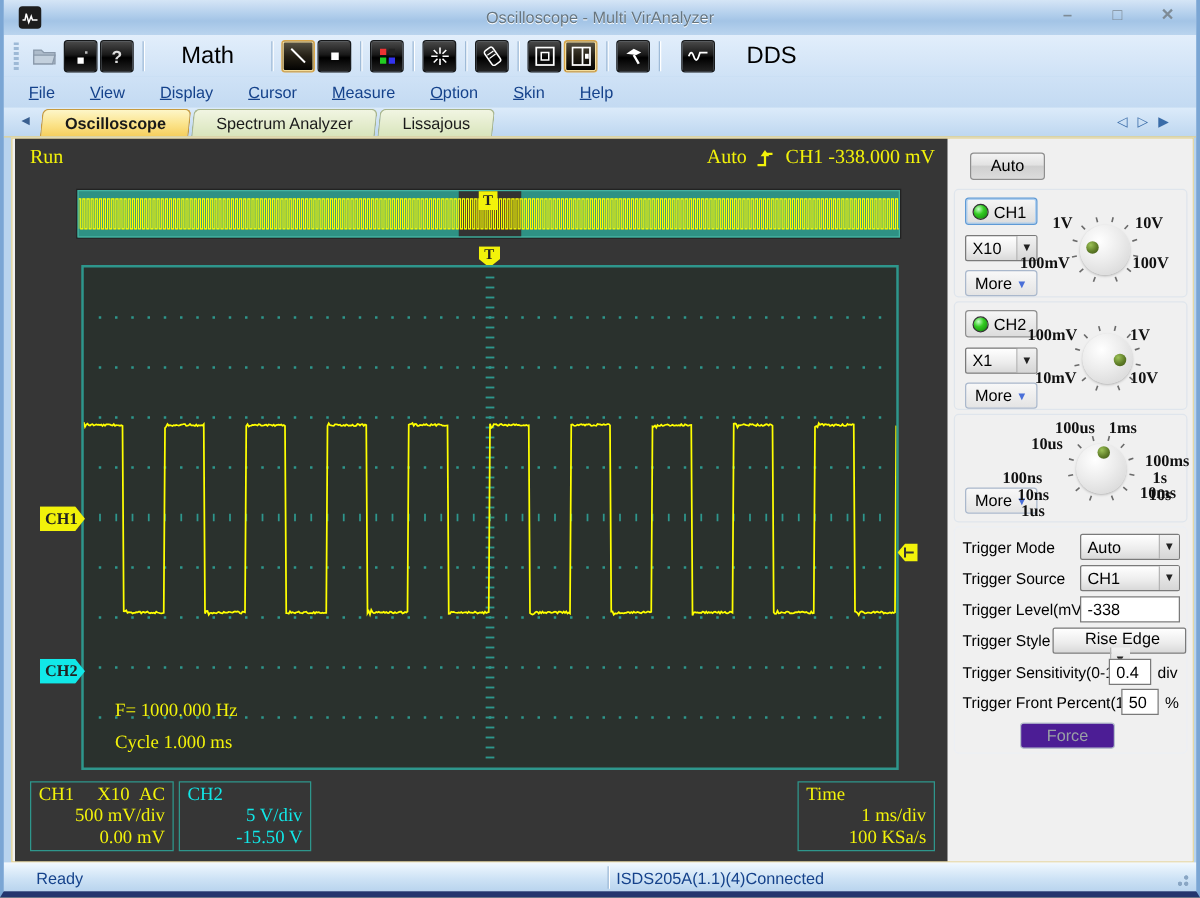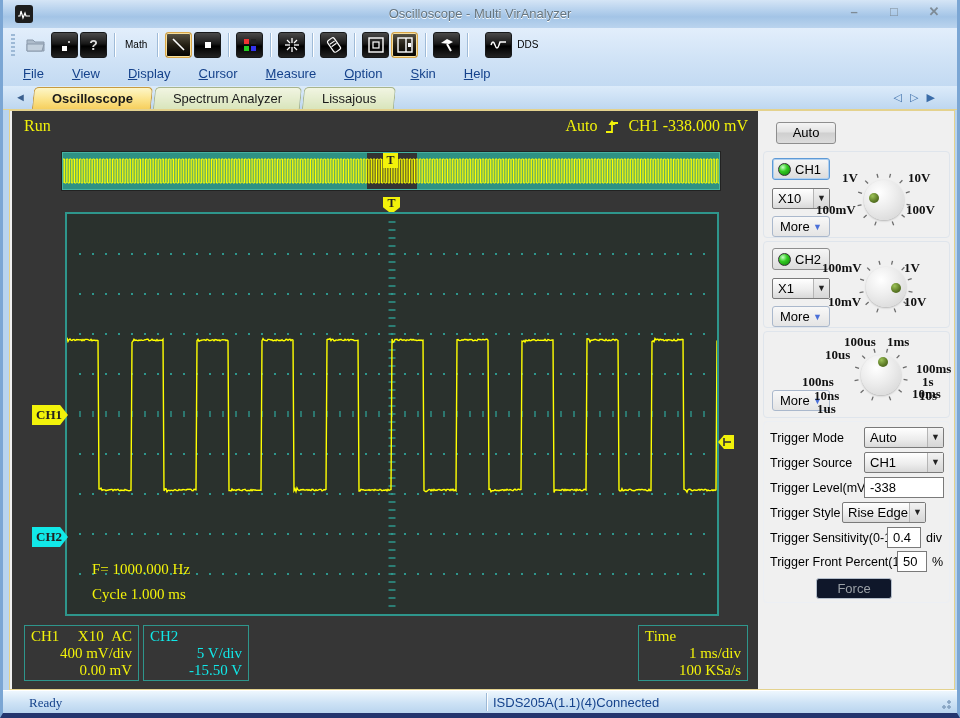--- a/index.html
+++ b/index.html
@@ -25,21 +25,21 @@
   .toolbar { position:absolute; left:0; top:28px; width:100%; height:33px;
     background:linear-gradient(#e2eefb,#cfe2f6); display:flex; align-items:center; padding-left:8px; }
   .grip { width:4px; height:22px; margin-right:6px;
     background:repeating-linear-gradient(#9db9d6 0 2px, transparent 2px 4px); }
   .tbtn { width:27px; height:26px; margin:0 1px; border-radius:3px; border:1px solid #17191b;
     background:linear-gradient(#4a4a4a,#181818 45%,#000 55%,#222);
     display:flex; align-items:center; justify-content:center; position:relative; }
   .tbtn.sel { border:1px solid #d9a648; box-shadow:0 0 0 1px #f5de9c inset; background:linear-gradient(#5a5648,#241f14 50%,#000); }
   .tbtn.light { background:none; border:none; }
   .tsep { width:1px; height:24px; background:#9fbbd8; margin:0 6px; box-shadow:1px 0 0 #fff; }
-  .ttext { font-size:10px; color:#000; margin:0 4px;text-align:right; }
+  .ttext { font-size:19px; color:#000; margin:0 24px;text-align:right; }
   .dds-group { display:flex; align-items:center; margin-left:10px; }
   
   .menubar { position:absolute; left:0; top:61px; width:100%; height:25px;
     background:linear-gradient(#cfe2f6,#c3daf2); display:flex; align-items:center; padding-left:20px; }
   .menu-item { font-size:13px; color:#15428b; margin-right:28px; cursor:default; }
   
   .tabstrip { position:absolute; left:0; top:86px; width:100%; height:24px;
     background:linear-gradient(#dcebfa,#bed7f0); border-bottom:1px solid #e4d28e; }
   .tab-nav-left { position:absolute; left:12px; top:5px; color:#3a5f8f; font-size:11px; }
   .tab-nav-right { position:absolute; right:14px; top:5px; color:#3a6ca8; font-size:11px; letter-spacing:8px; }
@@ -109,25 +109,25 @@
     box-shadow:0 1px 2px rgba(0,0,0,0.25); }
   .dot { position:absolute; width:10px; height:10px; border-radius:50%;
     background:radial-gradient(circle at 35% 30%, #9cc257 0%, #5f7d28 55%, #3d5414 100%); }
   .klbl { position:absolute; font-family:"Liberation Serif", serif; font-weight:bold; font-size:13px;
     color:#111; white-space:nowrap; }
   .trigrow-label { position:absolute; left:6px; color:#000; font-size:12.5px; white-space:nowrap; }
   .tinput { position:absolute; height:21px; border:1px solid #7a7a7a; background:#fff;
     font-size:13px; font-family:"Liberation Sans",sans-serif; padding-left:5px; }
   .unit { position:absolute; font-size:12.5px; color:#000;text-align:center; }
   .forcebtn { position:absolute; left:52px; width:76px; height:21px; border:1px solid #b5bfcc;
-    border-radius:3px; background:#0f172a; color:#9aa0a6; text-align:center; line-height:19px; }
+    border-radius:3px; background:#4c1d95; color:#9aa0a6; text-align:center; line-height:19px; }
   
   .statusbar { position:absolute; left:0; top:690px; width:100%; height:23px;
     background:linear-gradient(#eef7fe,#cde2f5 55%,#b9d4ee); border-top:1px solid #fff; }
-  .status-left { position:absolute; left:26px; top:4px; font-size:13px; color:#15428b;font-family:Liberation Serif, serif; }
+  .status-left { position:absolute; left:26px; top:4px; font-size:13px; color:#15428b; }
   .status-sep { position:absolute; left:483px; top:2px; width:1px; height:18px; background:#9db9d6; box-shadow:1px 0 0 #fff; }
   .status-right { position:absolute; left:490px; top:4px; font-size:13px; color:#15428b; }
   .resize-grip { position:absolute; right:6px; bottom:4px; width:14px; height:12px;
     background:
       radial-gradient(circle at 12px 10px,#89a6c4 1.5px,transparent 2px),
       radial-gradient(circle at 12px 5px,#89a6c4 1.5px,transparent 2px),
       radial-gradient(circle at 7px 10px,#89a6c4 1.5px,transparent 2px); }
 </style>
 </head>
 <body>
@@ -794,21 +794,21 @@
       </svg>
 
       <div class="ftext ytext">F= 1000.000 Hz</div>
       <div class="ctext ytext">Cycle 1.000 ms</div>
 
       <div class="infobox ib-ch1">
         <div class="ib-row1">
           <span>CH1</span>
           <span><span>X10</span>&nbsp;&nbsp;<span>AC</span></span>
         </div>
-        <div class="ib-right">400 mV/div</div>
+        <div class="ib-right">500 mV/div</div>
         <div class="ib-right">0.00 mV</div>
       </div>
       <div class="infobox ib-ch2">
         <div>CH2</div>
         <div class="ib-right">5 V/div</div>
         <div class="ib-right">-15.50 V</div>
       </div>
       <div class="infobox ib-time">
         <div>Time</div>
         <div class="ib-right">1 ms/div</div>
@@ -939,21 +939,21 @@
             <span class="carr">▼</span>
         </div>
         <span class="trigrow-label" style="top:34px;">Trigger Source</span>
         <div class="combo" style="left:100px; top:30px; width:80px;">
           <span class="cval">CH1</span>
             <span class="carr">▼</span>
         </div>
         <span class="trigrow-label" style="top:59px;">Trigger Level(mV)</span>
         <input class="tinput" style="left: 100px; top: 55px; width: 80px;" value="-338">
         <span class="trigrow-label" style="top:84px;">Trigger Style</span>
-        <div class="combo" style="left:78px; top:80px; width:84px;">
+        <div class="combo" style="left:78px; top:80px; width:107px;flex-direction:column;">
           <span class="cval">Rise Edge</span>
             <span class="carr">▼</span>
         </div>
         <span class="trigrow-label" style="top:109px;">Trigger Sensitivity(0-1.0)</span>
         <input class="tinput" style="left: 123px; top: 105px; width: 34px;" value="0.4">
         <span class="unit" style="left:162px; top:109px;">div</span>
         <span class="trigrow-label" style="top:133px;">Trigger Front Percent(1-99</span>
         <input class="tinput" style="left: 133px; top: 129px; width: 30px;" value="50">
         <span class="unit" style="left:168px; top:133px;">%</span>
         <div class="forcebtn" style="top:156px;">Force</div>

